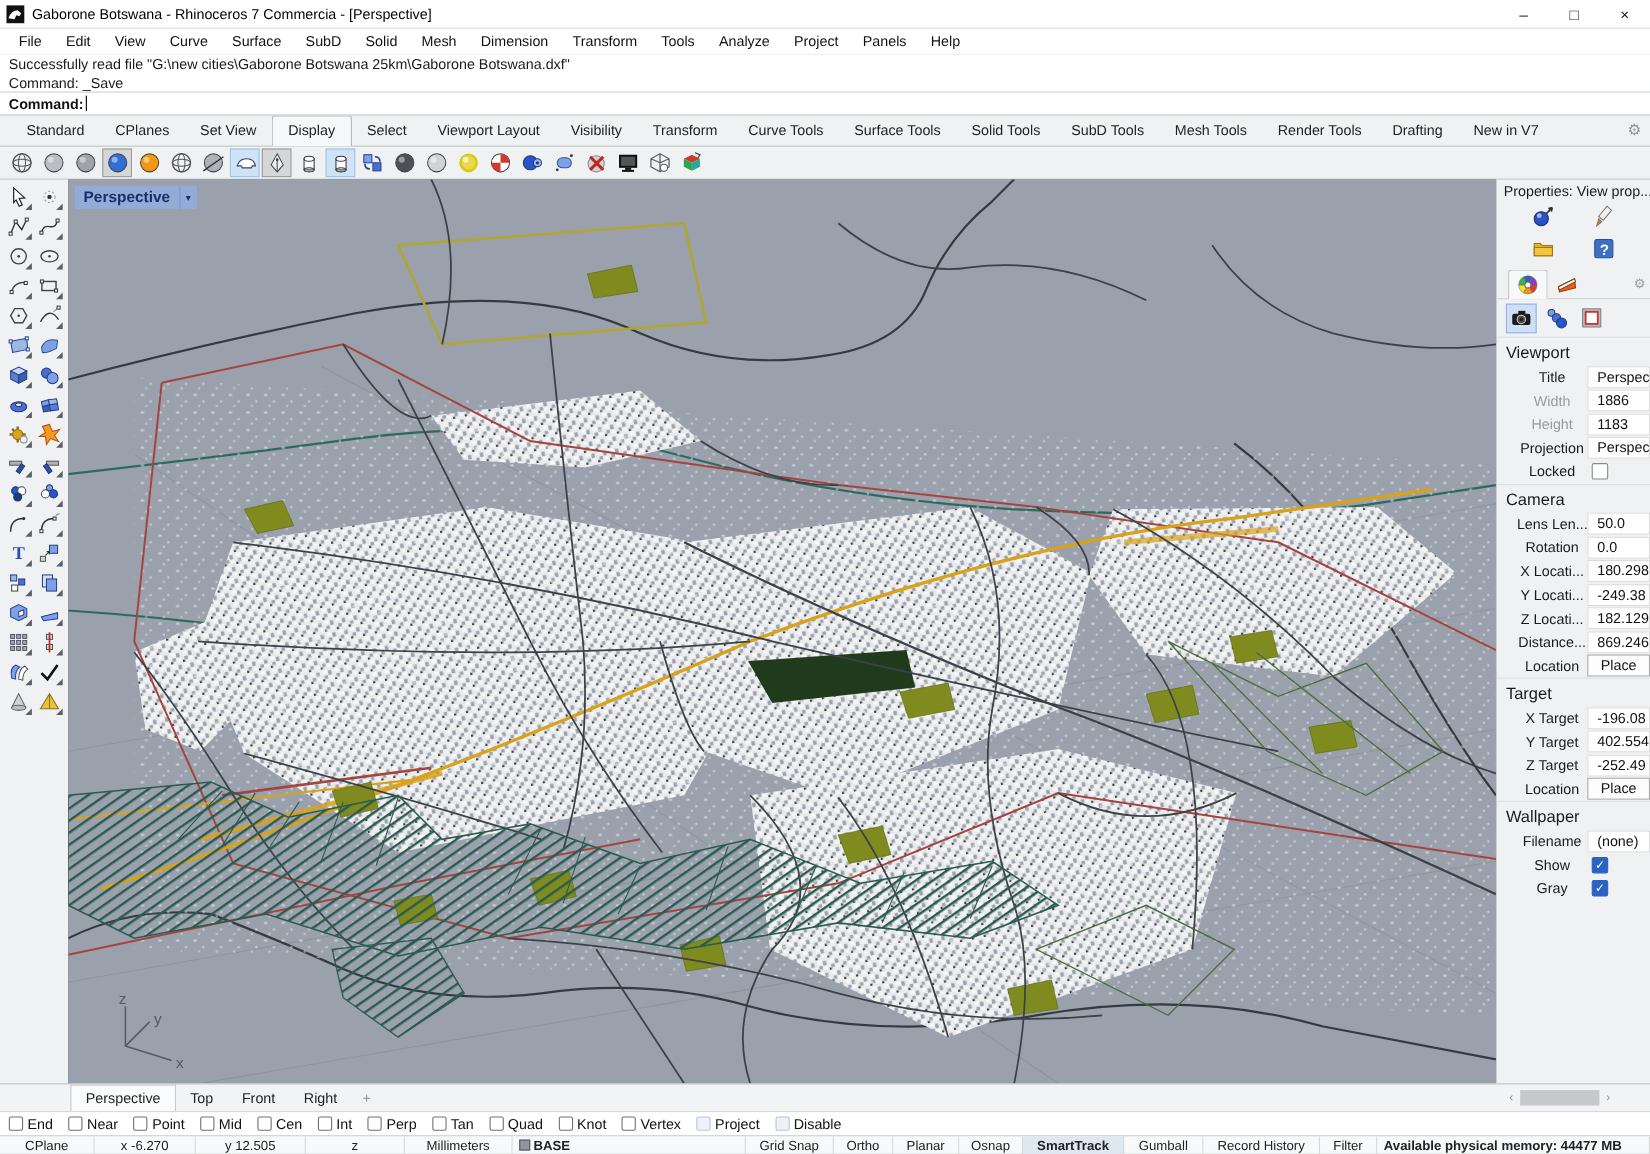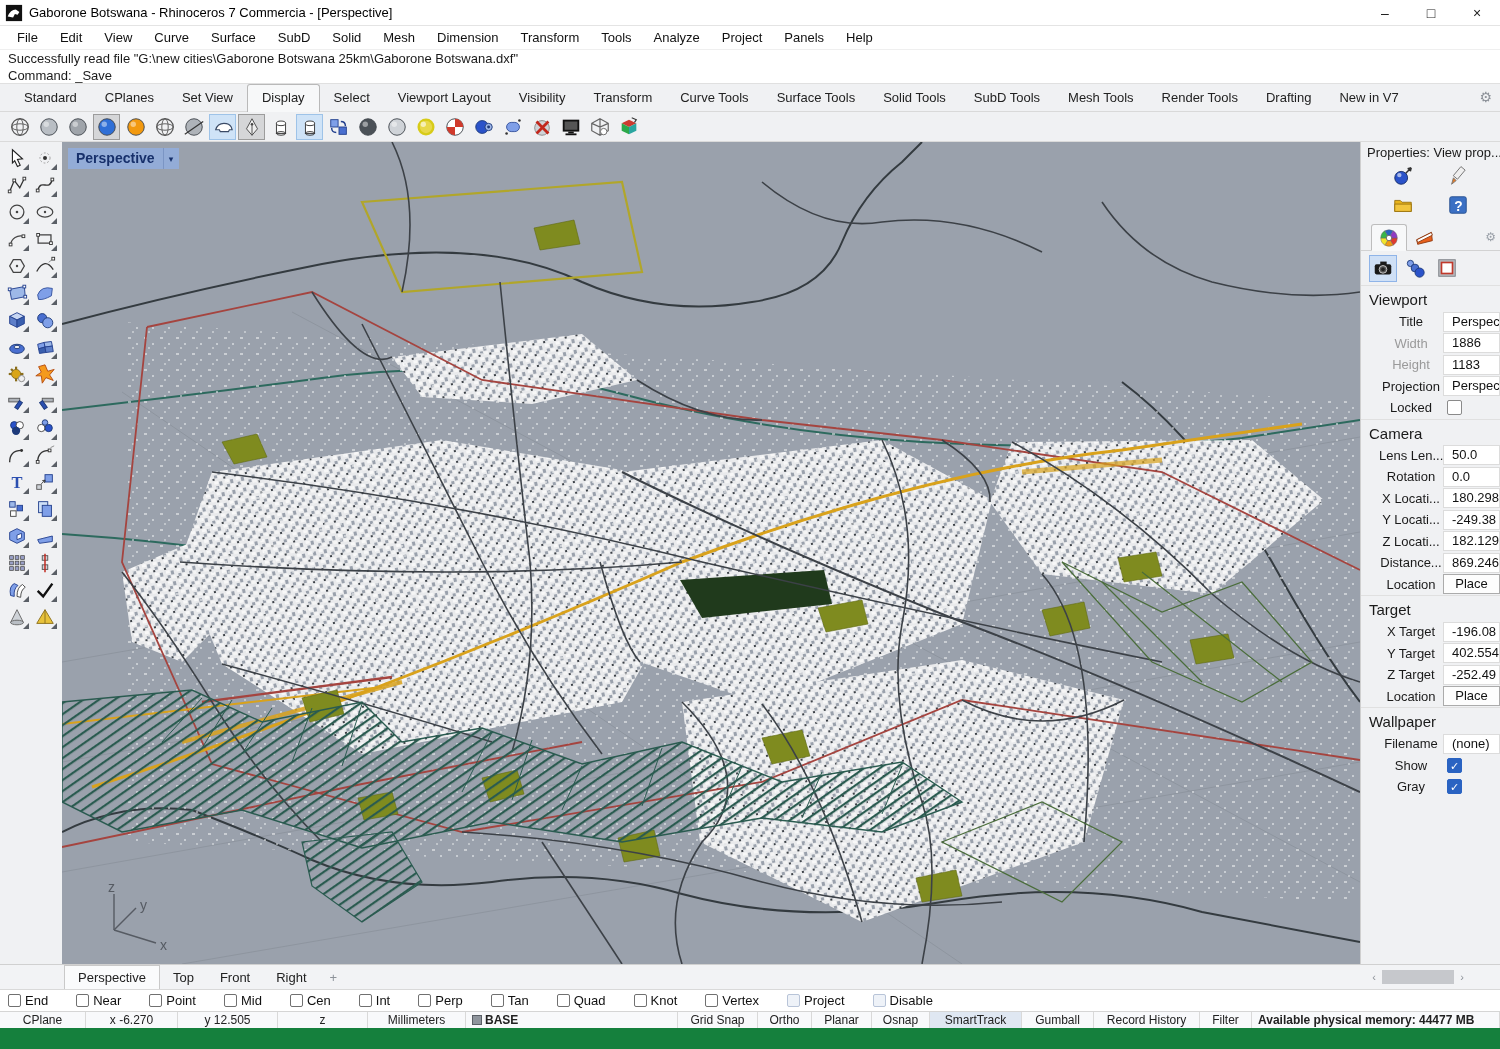--- a/index.html
+++ b/index.html
@@ -111,34 +111,34 @@
   .vtab { padding:0 13px; display:flex; align-items:center; font-size:13px; color:#222; }
   .vtab.active { background:#fafbfc; border:1px solid #c9c9c9; border-bottom:none; }
   .vtab-add { color:#8d9299; font-size:13px; padding:0 10px; }
   .props-scroll { position:absolute; right:2px; top:3px; width:132px; height:18px;
     background:#f2f3f5; display:flex; align-items:center; }
   .ps-arrow { width:16px; text-align:center; color:#8d9299; font-size:11px; }
   .ps-thumb { width:72px; height:14px; background:#c6c8cc; }
 
   
   .osnap { height:22px; background:#fff; border-top:1px solid #d9d9d9;
-    display:flex; align-items:center; padding-left:8px; gap:14px; }
+    display:flex; align-items:center; padding-left:8px; gap:0; }
   .os-item { display:flex; align-items:center; margin-right:14px; }
   .os-box { width:13px; height:13px; border:1px solid #707070; background:#fff;
     margin-right:4px; border-radius:2px; }
   .os-box.muted { border-color:#b8c4d8; background:#eef2f8; }
   .os-label { font-size:13px; color:#111; }
 
   
   .statusbar { height:17px; background:#f8f9fb; border-top:1px solid #d5d5d5;
     display:flex; align-items:stretch; font-size:12px; color:#222; overflow:hidden; }
   .st-seg { display:flex; align-items:center; justify-content:center;
     border-right:1px solid #d9d9d9; padding:0 6px; white-space:nowrap; }
   .st-seg.left { justify-content:flex-start;font-weight:bold; }
-  .st-seg.bold { font-weight:normal; background:#dfe7f2; }
+  .st-seg.bold { font-weight:bold; background:#dfe7f2; }
   .layer-chip { width:10px; height:10px; background:#8f959d; border:1px solid #5a5f66;
     display:inline-block; margin-right:3px; }
 </style>
 </head>
 <body>
 
 <div id="app">
 
   <div class="titlebar">
     <svg class="appicon" viewBox="0 0 20 20">
@@ -169,20 +169,24 @@
       <div class="menu-item">Project</div>
       <div class="menu-item">Panels</div>
       <div class="menu-item">Help</div>
     </div>
 
   <div class="cmd-history">
     <div>Successfully read file "G:\new cities\Gaborone Botswana 25km\Gaborone Botswana.dxf"</div>
     <div>Command: _Save</div>
   </div>
 
+  <div class="cmd-line">
+    <span class="cmd-prompt">Command:</span>
+    <span class="caret"></span>
+  </div>
 
   <div class="tabbar">
 
   <div class="tab">Standard</div>
       <div class="tab">CPlanes</div>
       <div class="tab">Set View</div>
       <div class="tab active">Display</div>
       <div class="tab">Select</div>
       <div class="tab">Viewport Layout</div>
       <div class="tab">Visibility</div>

